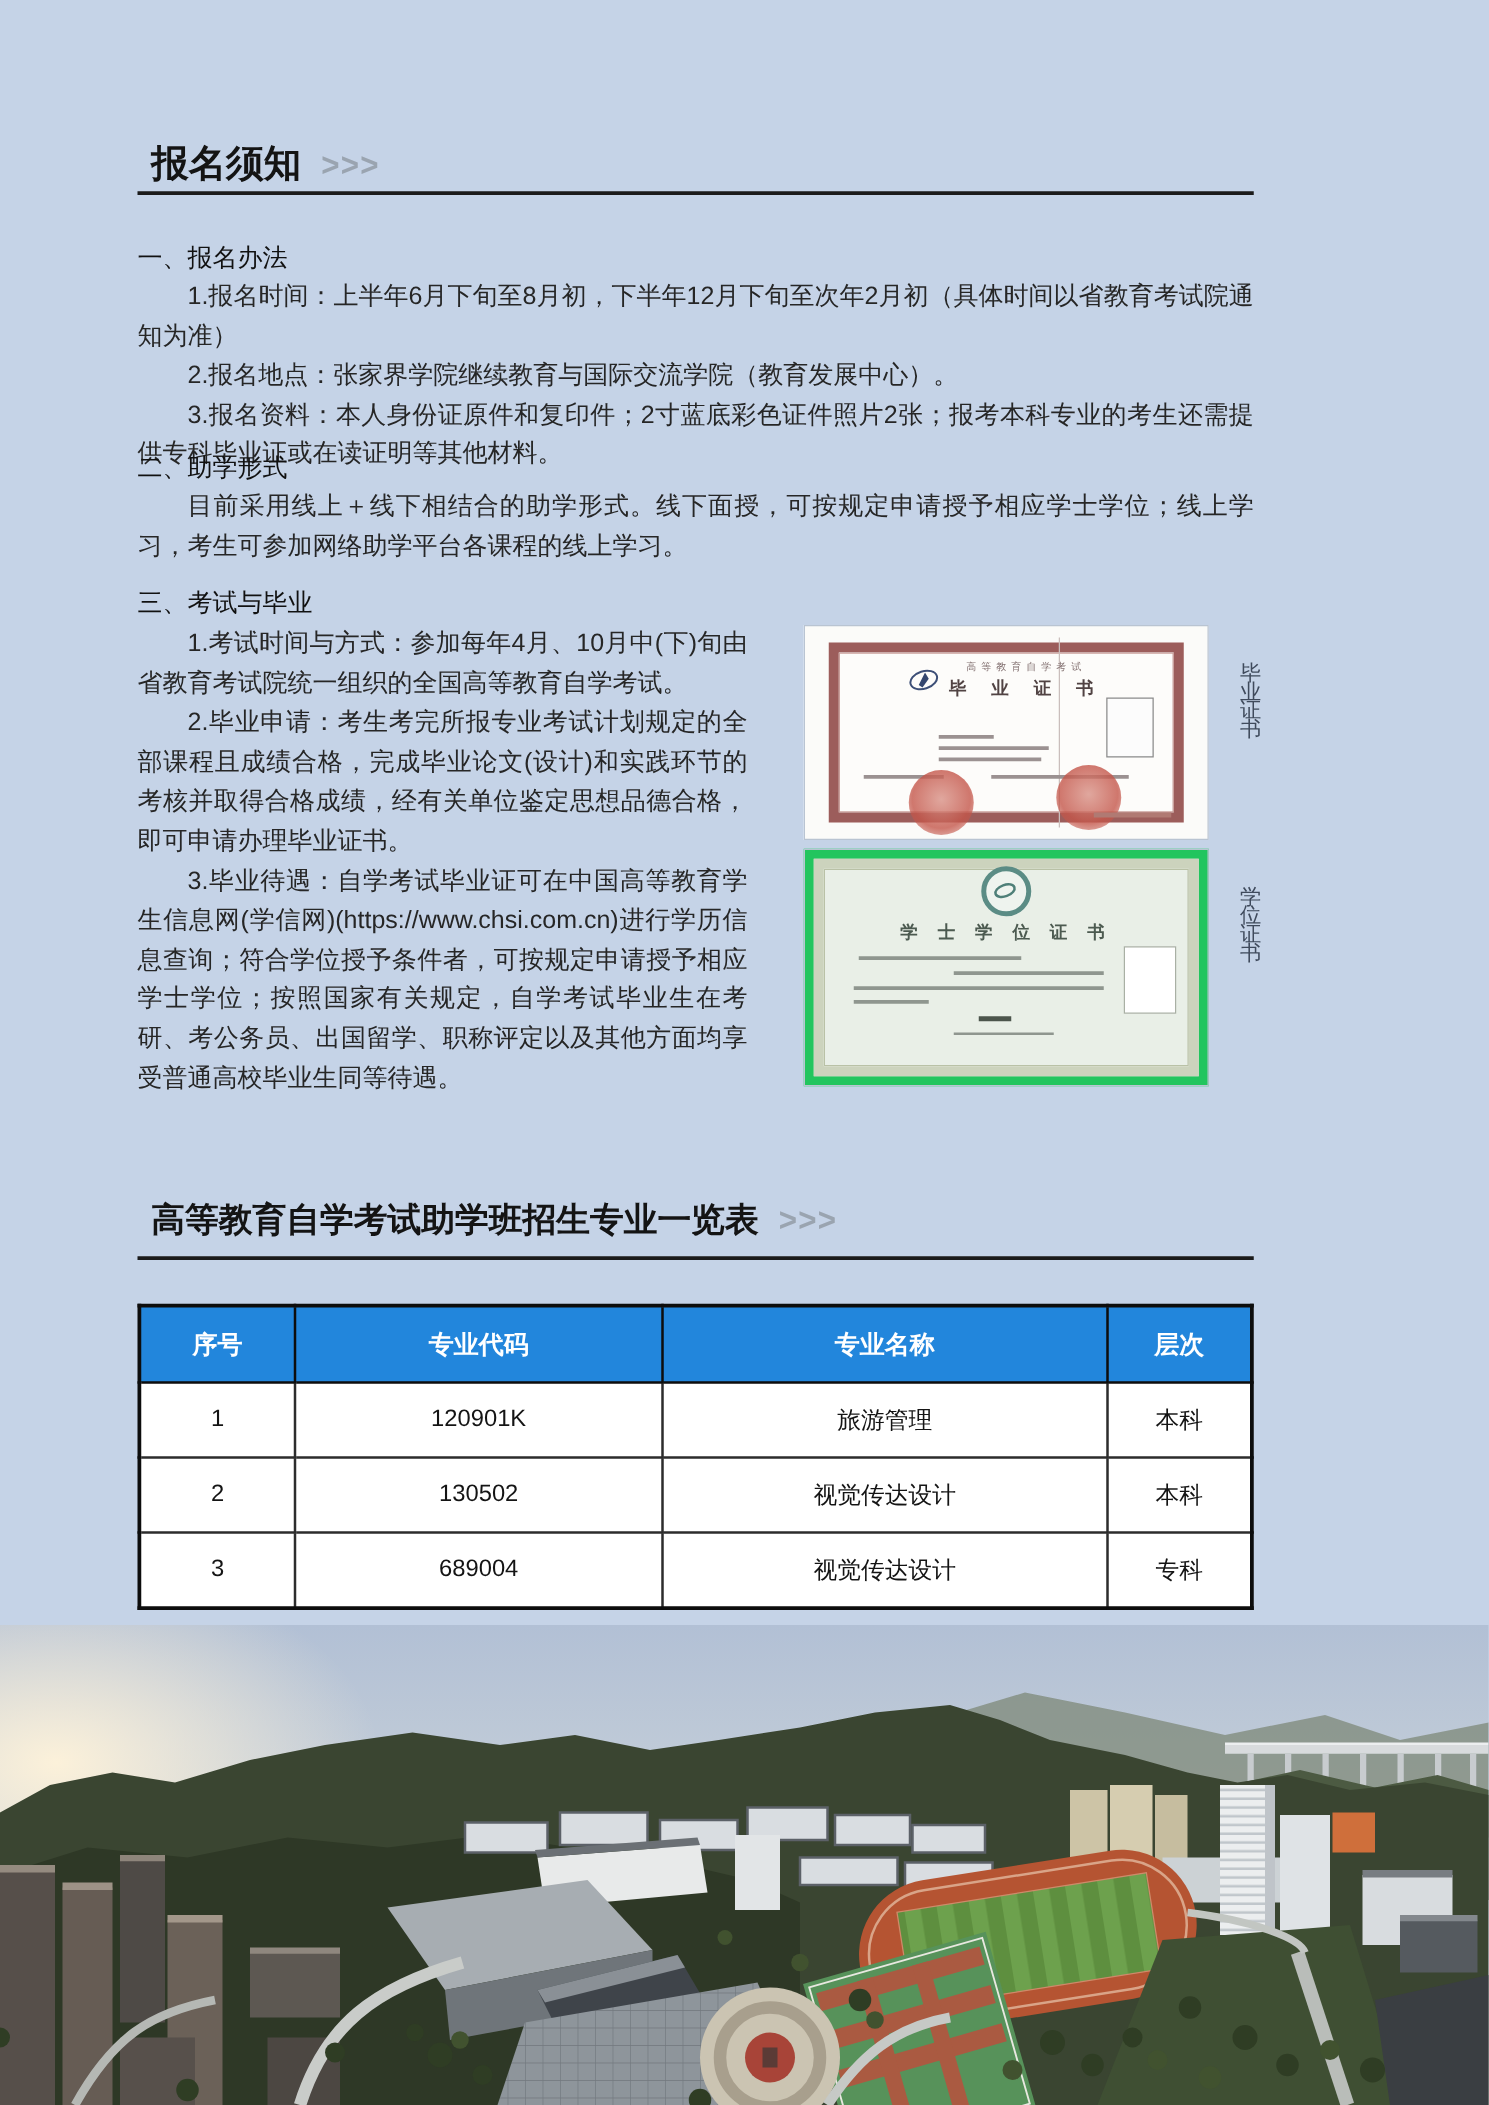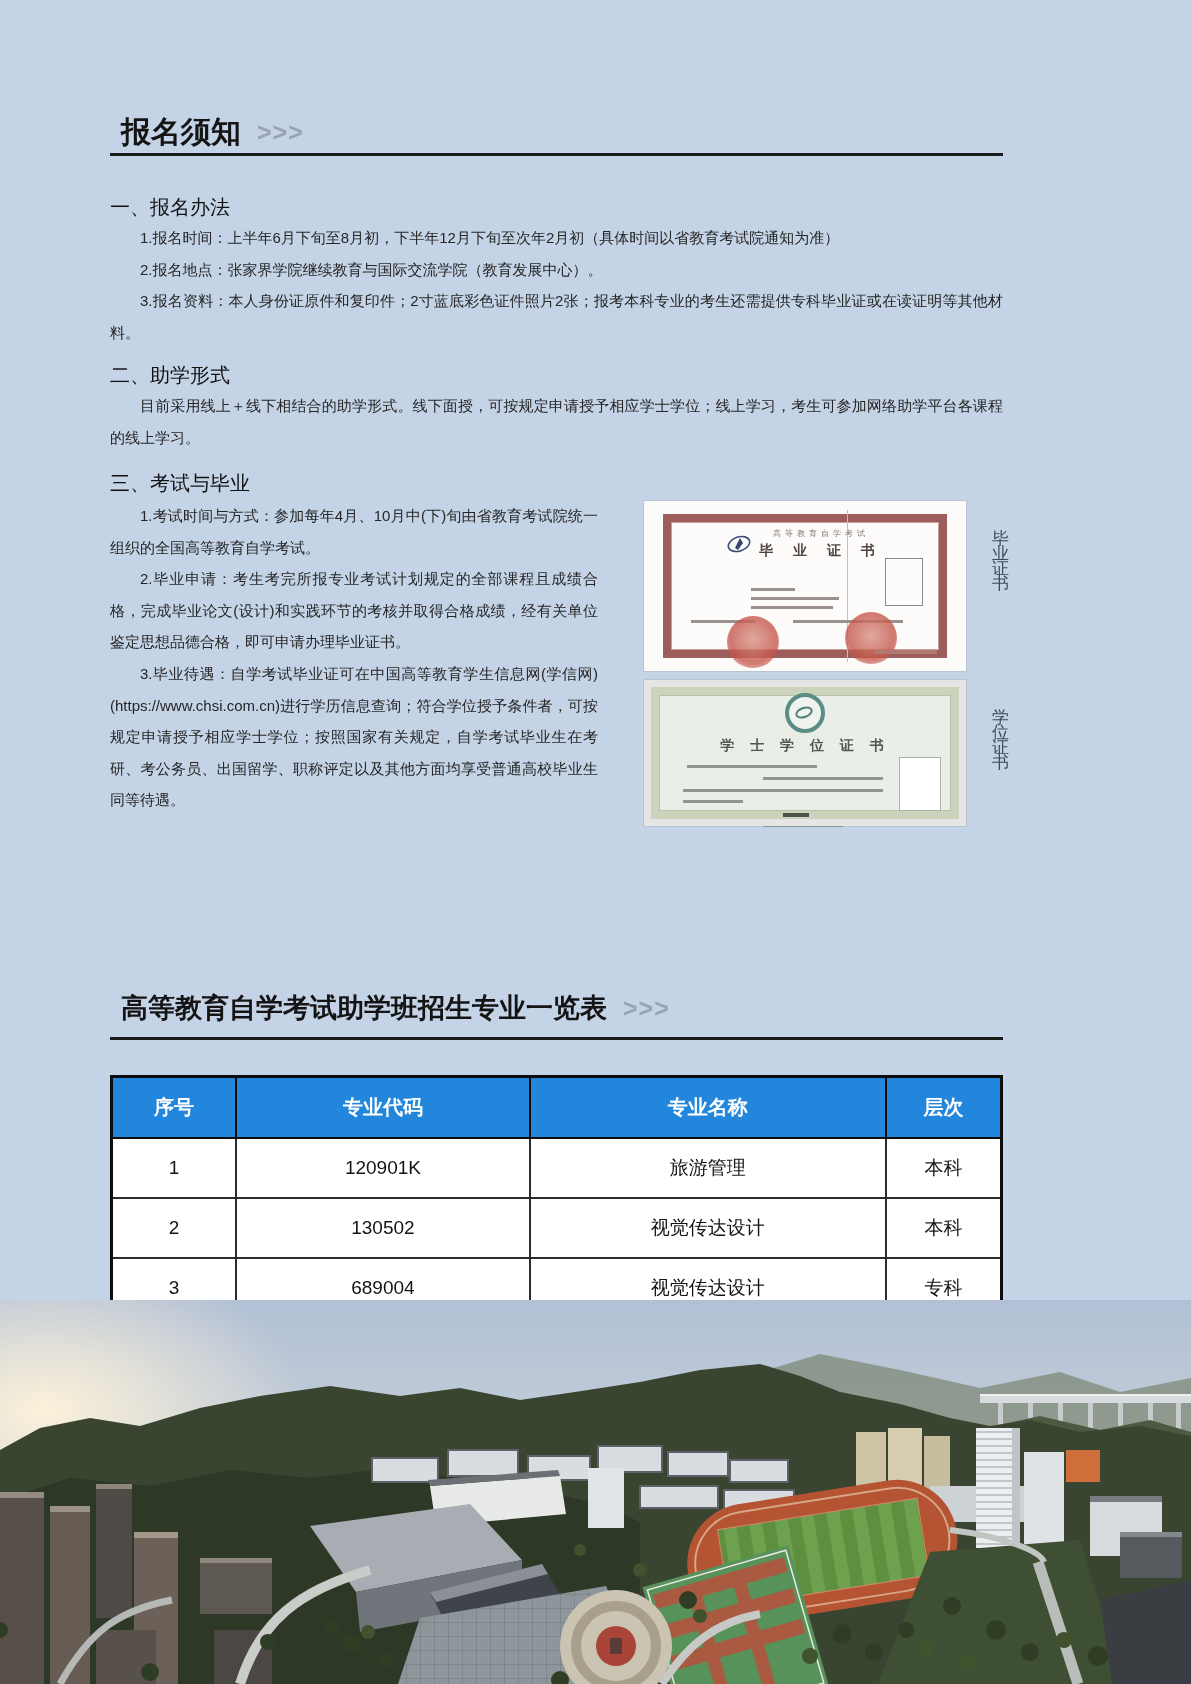--- a/index.html
+++ b/index.html
@@ -15,21 +15,21 @@
   .h1{
     display:flex;align-items:center;gap:16px;
     font-size:30px;font-weight:700;color:#141414;line-height:40px;margin-left:11px;
   }
   .chev{
     font-size:25px;font-weight:700;color:#9aa4b0;letter-spacing:1px;
     transform:scaleY(1.05);
   }
   .rule{border-bottom:3px solid #1b1b1b;height:0;}
   .sec-h{font-size:20px;font-weight:400;color:#111;line-height:26px;}
-  .para{font-size:15px;line-height:31.6px;text-align:justify;margin:0;color:#262626;}
+  .para{font-size:20px;line-height:31.6px;text-align:justify;margin:0;color:#262626;}
   .para.ind{text-indent:2em;}
 
   
   .abs{position:absolute;}
   #notice-title{left:110px;top:112px;width:893px;}
   #rule1{left:110px;top:153px;width:893px;}
   #sec1-h{left:110px;top:194px;width:893px;}
   #sec1-body{left:110px;top:222px;width:893px;}
   #sec2-h{left:110px;top:362px;width:893px;}
   #sec2-body{left:110px;top:390px;width:893px;}
@@ -59,37 +59,37 @@
   .c1-titles{text-align:center;}
   .c1-small{font-size:8px;color:#857373;letter-spacing:4px;white-space:nowrap;}
   .c1-big{font-size:14px;font-weight:700;color:#514343;letter-spacing:8px;white-space:nowrap;margin-top:3px;}
   .bar{position:absolute;background:#9b9191;height:3px;}
   .photo1{position:absolute;width:36px;height:46px;border:1px solid #8a8a8a;background:#fcfcfc;right:44px;top:58px;}
   .seal{position:absolute;width:52px;height:52px;border-radius:50%;
         background:radial-gradient(circle at 50% 45%, #d99287 0%, #c4564a 60%, rgba(196,86,74,.25) 100%);
         opacity:.8;}
   .serial{position:absolute;right:30px;bottom:18px;width:62px;height:4px;background:#b07a73;}
   
-  #cert2{height:148px;background:#e5e5e5;box-shadow:0 0 0 1px #b9c4d2 inset;}
+  #cert2{height:190px;background:#22c55e;box-shadow:0 0 0 1px #b9c4d2 inset;}
   #cert2 .border{
     position:absolute;left:8px;right:8px;top:8px;bottom:8px;
     border:8px solid #ccd3bd;background:#e9efe7;
     box-shadow:0 0 0 1px #b9c1a6 inset;
   }
   .c2-logo{position:absolute;left:50%;top:14px;transform:translateX(-50%);
     width:32px;height:32px;border-radius:50%;border:4px solid #5b8c85;background:#eef3ee;}
   .c2-logo::after{content:"";position:absolute;left:6px;top:10px;width:14px;height:7px;
     border-radius:50%;border:2px solid #4e7f78;transform:rotate(-20deg);}
   .c2-title{position:absolute;left:0;right:0;top:58px;text-align:center;
     font-size:14px;font-weight:700;color:#4c5a50;letter-spacing:6px;}
   .bar2{position:absolute;background:#8f968f;height:3px;}
   .photo2{position:absolute;width:40px;height:52px;background:#fff;border:1px solid #a9b0a4;right:26px;top:78px;}
 
   
-  #catalog{left:110px;top:990px;width:893px;}
+  #catalog{left:110px;top:958px;width:893px;}
   #catalog .h1{font-size:27px;line-height:36px;}
   #catalog .rule{margin-top:11px;}
   table.prog{border-collapse:collapse;width:100%;margin-top:35px;border:3px solid #0d0d0d;}
   table.prog th{
     background:#2286dc;color:#fff;font-size:20px;font-weight:700;
     height:57px;border:2px solid #0d0d0d;text-align:center;
   }
   table.prog td{
     background:#fff;color:#141414;font-size:19px;height:56px;
     border:2px solid #2c2c2c;text-align:center;

